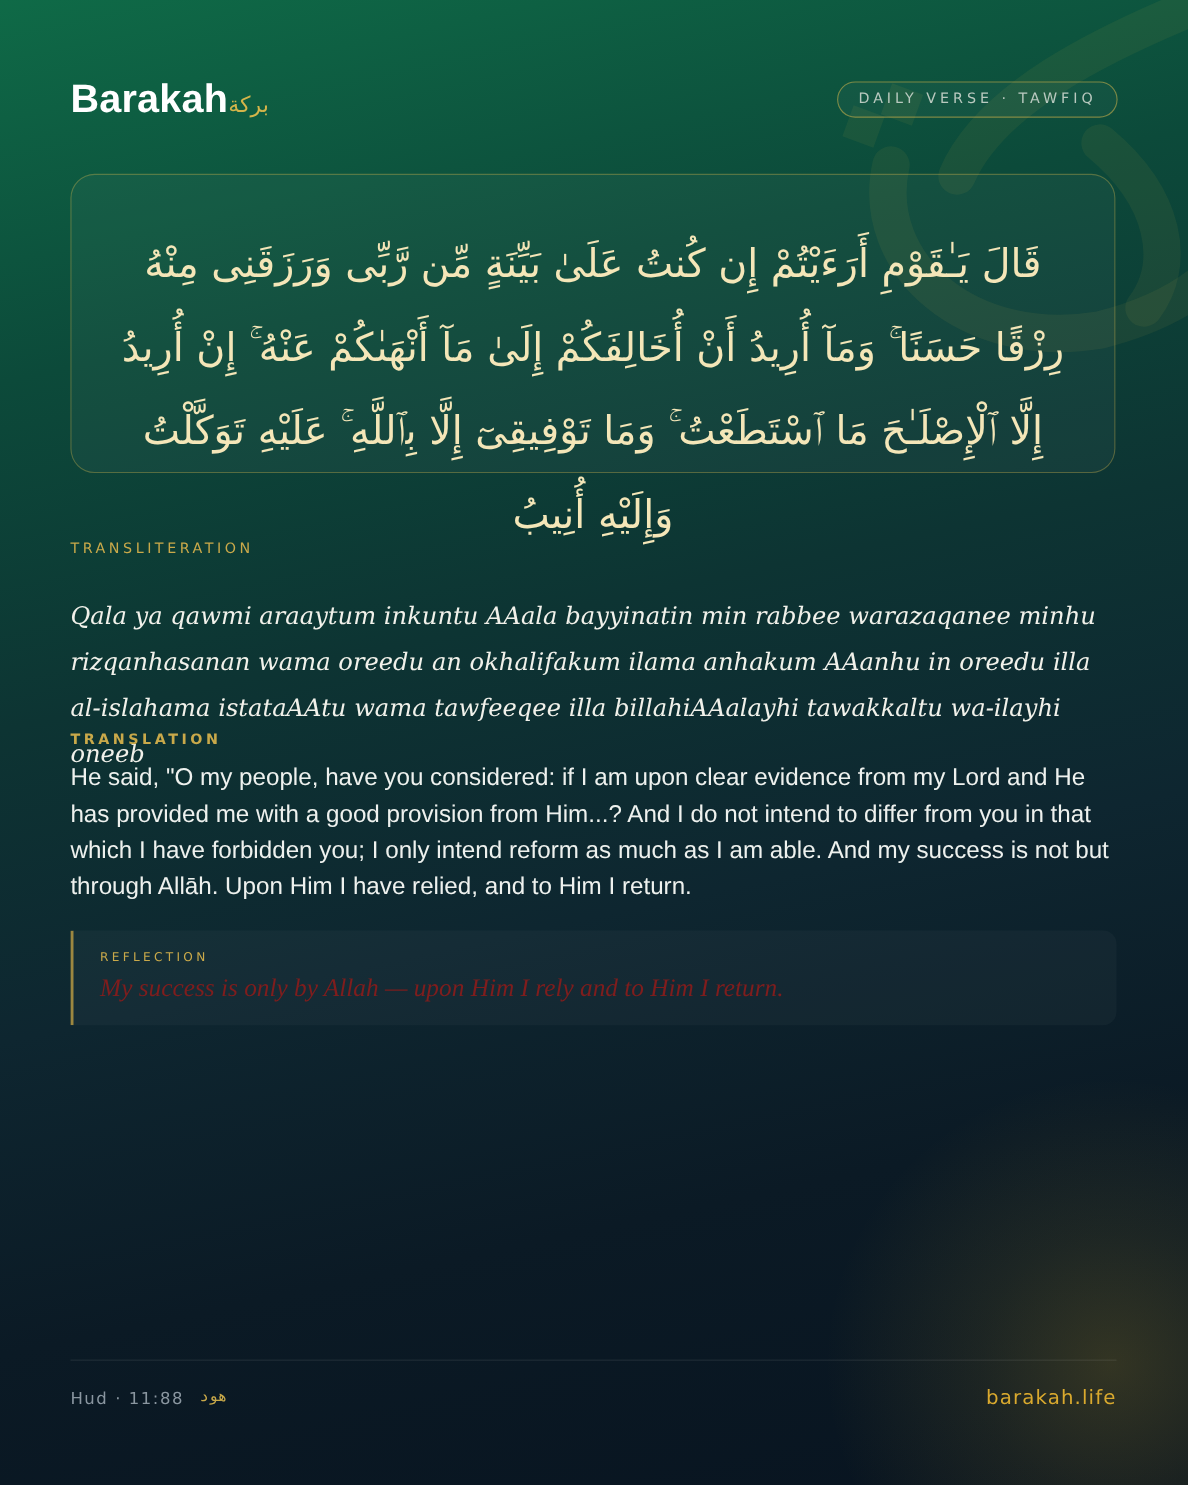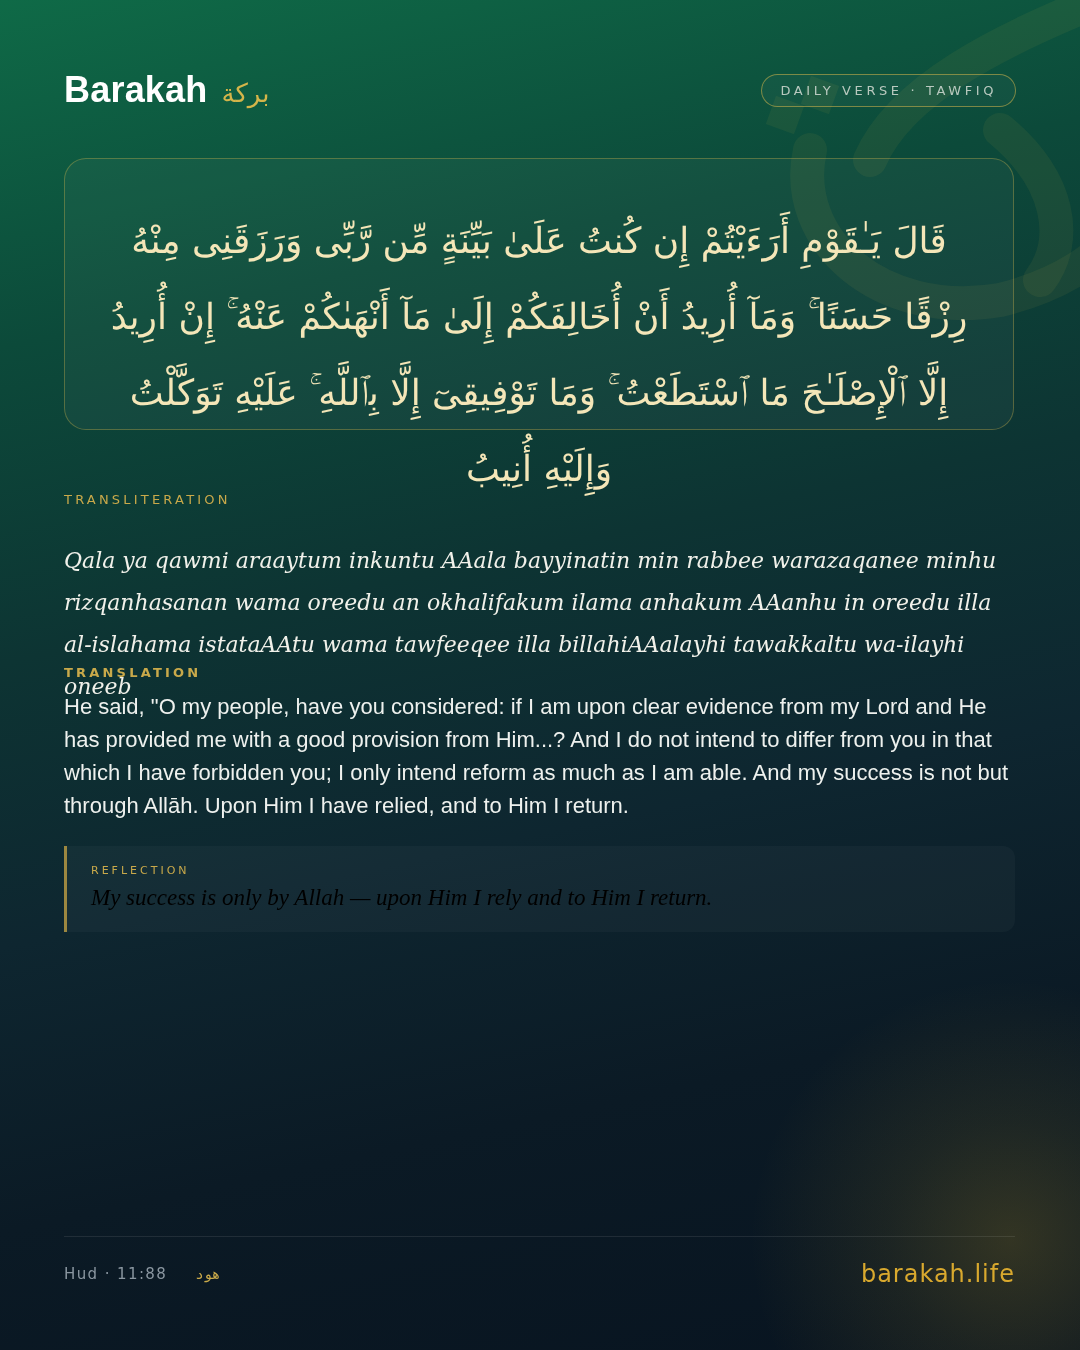--- a/index.html
+++ b/index.html
@@ -12,27 +12,27 @@
       color: #f3efe2;
     }
     .bg-glyph {
       position: absolute; right: -40px; top: -20px; width: 420px; height: 420px;
       pointer-events: none;
     }
     .header {
       position: absolute; left: 64px; right: 64px; top: 62px; height: 56px;
       display: flex; align-items: center; justify-content: space-between;
     }
-    .brand { display: flex; align-items: baseline; gap: 14px; justify-content: flex-end; }
+    .brand { display: flex; align-items: baseline; gap: 0; justify-content: flex-end; }
     .brand-name {
       font-family: "Liberation Sans", sans-serif; font-weight: 700; font-size: 36px;
       color: #ffffff; letter-spacing: 0.2px;
     }
     .brand-arabic {
-      font-family: "DejaVu Sans", sans-serif; font-size: 26px; color: #d4b54a;
+      font-family: "DejaVu Sans", sans-serif; font-size: 20px; color: #d4b54a;
     }
     .pill {
       border: 1px solid rgba(212,181,74,0.55); border-radius: 18px;
       padding: 8px 18px; font-size: 13px; letter-spacing: 3.6px;
       color: #b9c9bf; font-family: "DejaVu Sans", sans-serif;
       background: rgba(255,255,255,0.03);
     }
     .verse-card {
       position: absolute; left: 64px; top: 158px; width: 950px; height: 272px;
       border: 1px solid rgba(212,181,74,0.35); border-radius: 22px;
@@ -66,38 +66,38 @@
       background: rgba(255,255,255,0.03); box-sizing: border-box;
       padding: 18px 24px 0 24px;
     }
     .reflection-label {
       font-size: 11px; letter-spacing: 3px; color: #c9a94a;
       font-family: "DejaVu Sans", sans-serif;
     }
     .reflection-text {
       margin-top: 8px;
       font-family: "Liberation Serif", serif; font-style: italic;
-      font-size: 23px; color: #000000;
+      font-size: 23px; color: #7f1d1d;
     }
     .footer-rule {
       position: absolute; left: 64px; width: 951px; top: 1236px; height: 1px;
       background: rgba(255,255,255,0.09);
     }
     .footer {
       position: absolute; left: 64px; right: 65px; top: 1260px;
       display: flex; justify-content: space-between; align-items: center;
     }
-    .footer-left { display: flex; align-items: center; gap: 28px; }
+    .footer-left { display: flex; align-items: center; gap: 14px; }
     .ref {
       font-size: 15px; letter-spacing: 1.4px; color: #8a96a0;
       font-family: "DejaVu Sans", sans-serif;
     }
     .ref-arabic { font-size: 14px; color: #c9a94a; font-family: Liberation Mono, monospace; }
     .site {
-      font-size: 24px; letter-spacing: 1px; color: #d9a92e;
+      font-size: 18px; letter-spacing: 1px; color: #d9a92e;
       font-family: "DejaVu Sans", sans-serif;
     }
   </style>
 </head>
 <body>
 
 <svg class="bg-glyph" viewBox="0 0 420 420">
   <g fill="none" stroke="rgba(212,181,74,0.07)" stroke-width="34" stroke-linecap="round">
     <path d="M400 20 C 300 60, 200 110, 170 180"></path>
     <path d="M110 170 C 90 260, 180 340, 300 320 C 380 300, 420 260, 430 230"></path>

